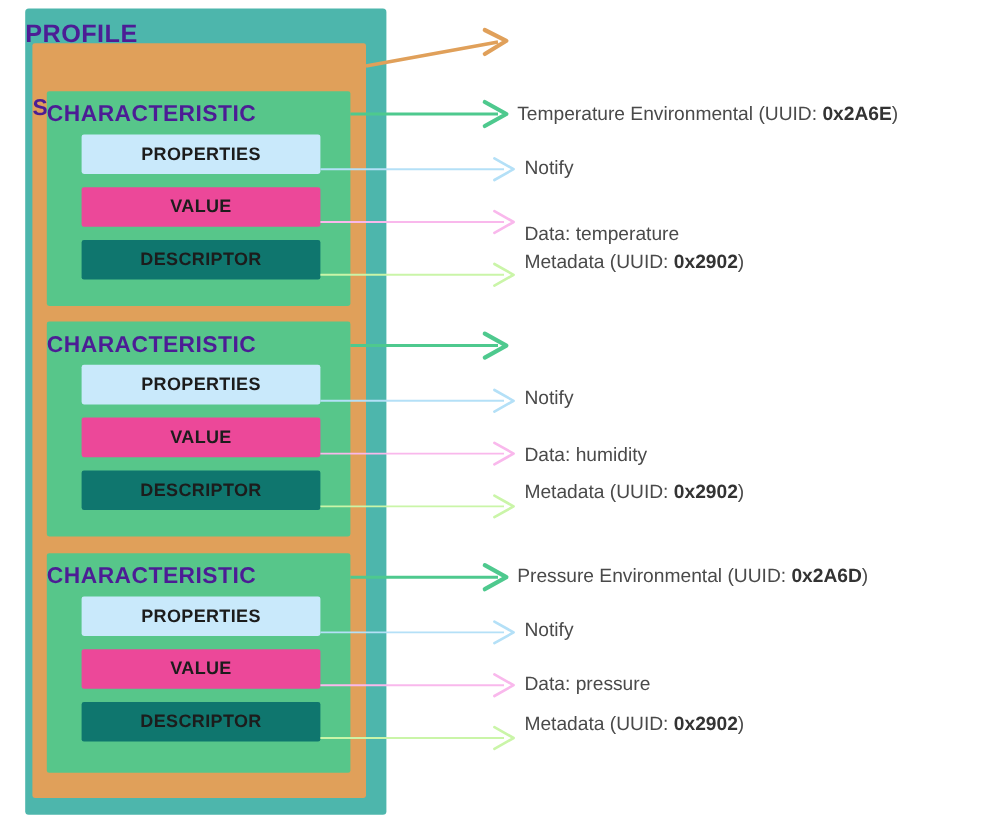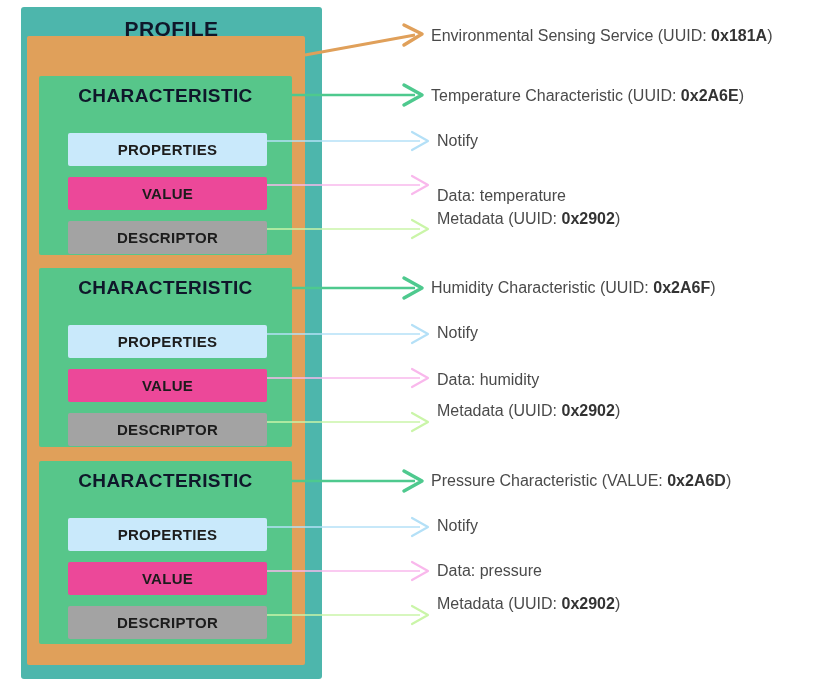--- a/index.html
+++ b/index.html
@@ -48,22 +48,21 @@
   }
   .char-1 { top: 76px;  height: 179px; }
   .char-2 { top: 268px; height: 179px; }
   .char-3 { top: 461px; height: 183px; }
 
   
   .box-title {
     position: absolute;
     left: 0;
     width: 100%;
-    text-align: center;
-    color: #0f172a;
+    color: #4c1d95;
     font-weight: bold;
     letter-spacing: 0.4px;
     line-height: 1;
     white-space: nowrap;
   }
   .title-profile {
     top: 11px;
     font-size: 21px;
   }
   .title-service {
@@ -83,25 +82,24 @@
     height: 33px;
     border-radius: 2px;
     color: #1c1c1c;
     font-weight: bold;
     font-size: 15px;
     letter-spacing: 0.3px;
     display: flex;
     align-items: center;
     justify-content: center;
     box-sizing: border-box;
-    margin-top: 21px;
   }
   .leaf-properties { top: 36px; background: #c9e9fb; }
   .leaf-value      { top: 80px; background: #ec4899; }
-  .leaf-descriptor { top: 124px; background: #a3a3a3; }
+  .leaf-descriptor { top: 124px; background: #0f766e; }
 
   
   .annotation {
     position: absolute;
     color: #4a4a4a;
     font-size: 16px;
     line-height: 1;
     white-space: nowrap;
   }
   .annotation b {
@@ -208,44 +206,38 @@
     <g>
       <line x1="267" y1="571" x2="420" y2="571" stroke="#f9b8ec" stroke-width="1.6"></line>
       <polyline points="412,562 428,571 412,580" fill="none" stroke="#f9b8ec" stroke-width="2.2" stroke-linecap="round" stroke-linejoin="round"></polyline>
     </g>
     <g>
       <line x1="267" y1="615" x2="420" y2="615" stroke="#caf5a8" stroke-width="1.6"></line>
       <polyline points="412,606 428,615 412,624" fill="none" stroke="#caf5a8" stroke-width="2.2" stroke-linecap="round" stroke-linejoin="round"></polyline>
     </g>
   </svg>
 
-  <div class="annotation" style="left:431px; top:28px;">
-    <span>Environmental Sensing Service (UUID: </span><b>0x181A</b><span>)</span>
-  </div>
 
   <div class="annotation" style="left:431px; top:88px;">
-    <span>Temperature Characteristic (UUID: </span><b>0x2A6E</b><span>)</span>
+    <span>Temperature Environmental (UUID: </span><b>0x2A6E</b><span>)</span>
   </div>
   <div class="annotation" style="left:437px; top:133px;">Notify</div>
   <div class="annotation" style="left:437px; top:172px;margin-top:16px;">Data: temperature</div>
   <div class="annotation" style="left:437px; top:211px;">
     <span>Metadata (UUID: </span><b>0x2902</b><span>)</span>
   </div>
 
-  <div class="annotation" style="left:431px; top:280px;">
-    <span>Humidity Characteristic (UUID: </span><b>0x2A6F</b><span>)</span>
-  </div>
   <div class="annotation" style="left:437px; top:325px;">Notify</div>
   <div class="annotation" style="left:437px; top:372px;">Data: humidity</div>
   <div class="annotation" style="left:437px; top:403px;">
     <span>Metadata (UUID: </span><b>0x2902</b><span>)</span>
   </div>
 
   <div class="annotation" style="left:431px; top:473px;">
-    <span>Pressure Characteristic (VALUE: </span><b>0x2A6D</b><span>)</span>
+    <span>Pressure Environmental (UUID: </span><b>0x2A6D</b><span>)</span>
   </div>
   <div class="annotation" style="left:437px; top:518px;">Notify</div>
   <div class="annotation" style="left:437px; top:563px;">Data: pressure</div>
   <div class="annotation" style="left:437px; top:596px;">
     <span>Metadata (UUID: </span><b>0x2902</b><span>)</span>
   </div>
 
 </div>
 
 </body></html>

